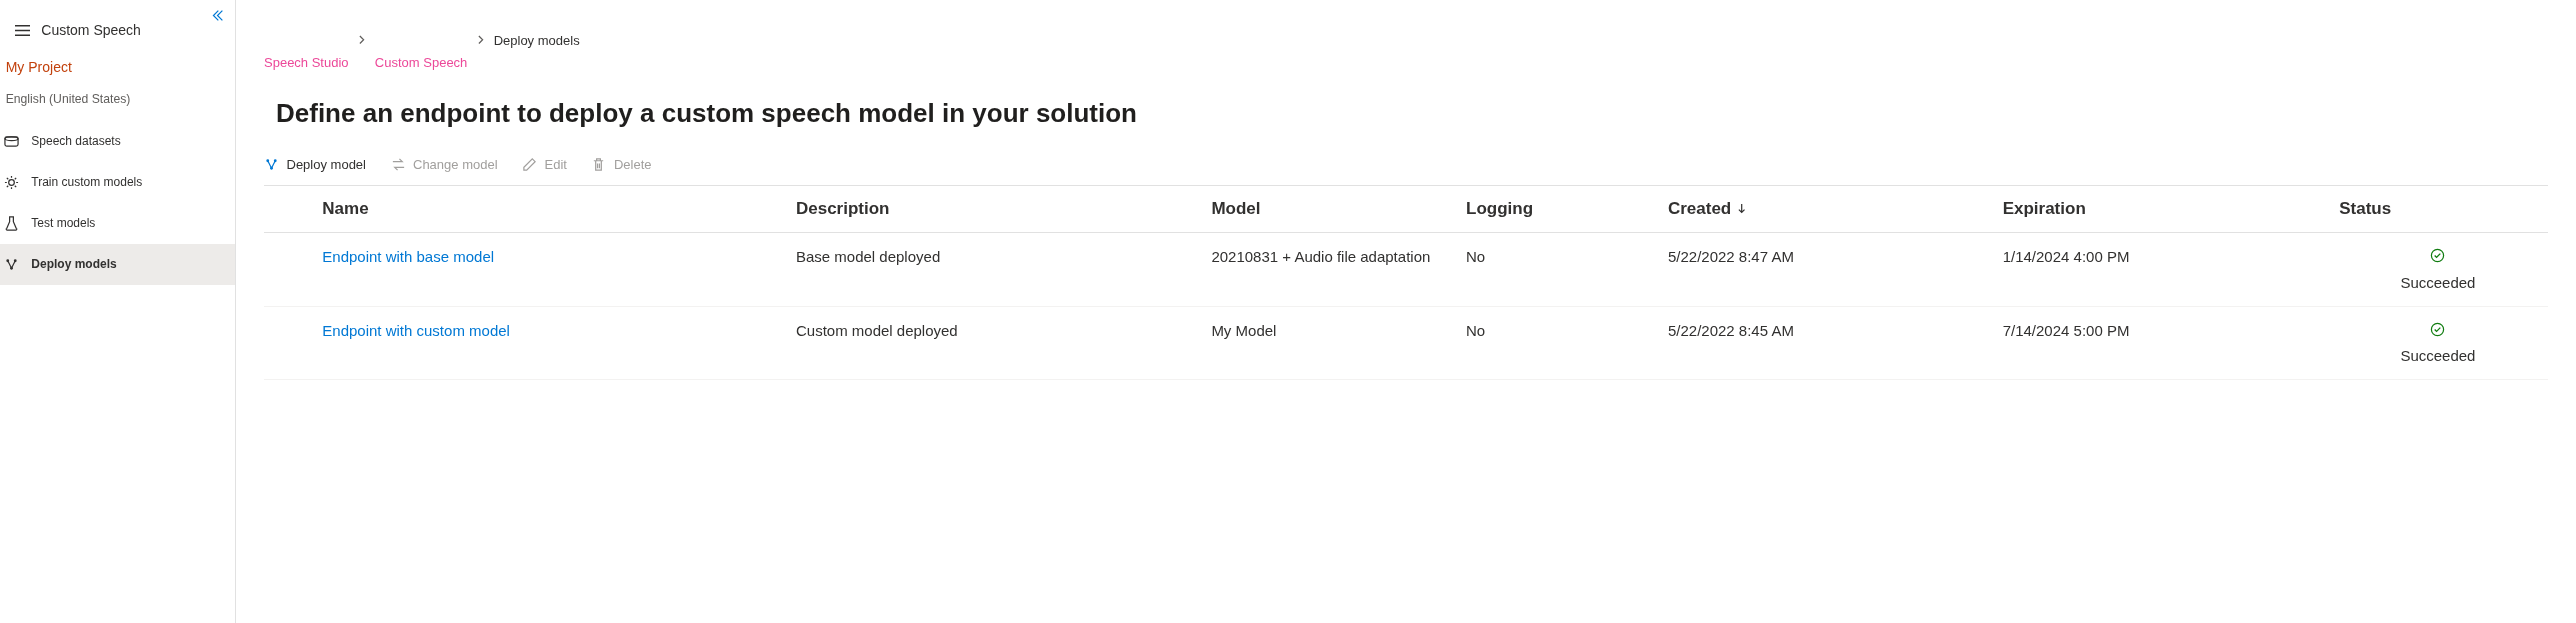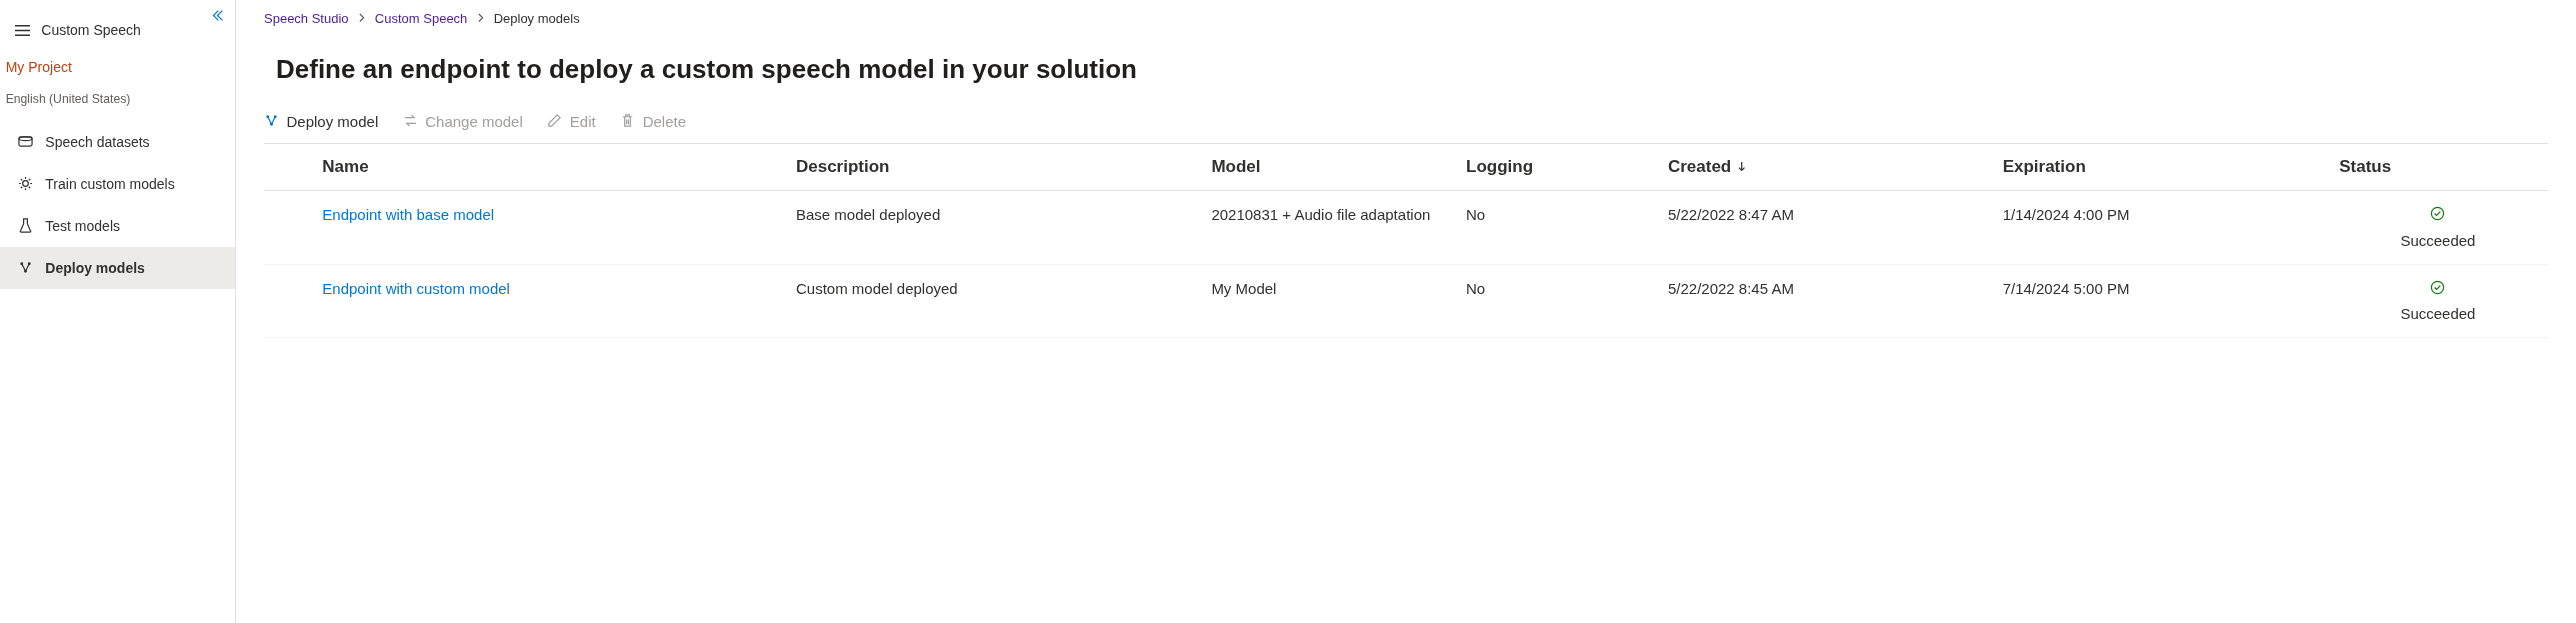--- a/index.html
+++ b/index.html
@@ -5,31 +5,31 @@
     * { margin: 0; padding: 0; box-sizing: border-box; }
     body { font-family: "Segoe UI", -apple-system, sans-serif; color: #323130; font-size: 13px; }
     .app { display: flex; height: 100vh; }
     .sidebar { width: 236px; border-right: 0.9px solid #e1e1e1; padding-top: 9.4px; position: relative; background: #fff; }
     .collapse-btn { position: absolute; top: 9.4px; right: 11.3px; color: #0078d4; cursor: pointer; font-size: 13px; }
     .sidebar-section-title { display: flex; align-items: center; gap: 11.3px; padding: 13px 15px; font-size: 14px; color: #323130; cursor: pointer; }
     .sidebar-section-title .icon { color: #323130; }
     .project-block { padding: 7.5px 3.8px 15px 3.8px; }
     .project-name { font-weight: 400; font-size: 14px; color: #c2410c; margin-bottom: 17px; padding-left: 1.9px; }
     .project-locale { font-size: 12.2px; color: #605e5c; padding-left: 1.9px; }
-    .nav-item { display: flex; align-items: center; gap: 11.3px; padding: 13px 17px; font-size: 14px; color: #323130; cursor: pointer; }
+    .nav-item { display: flex; align-items: center; gap: 11.3px; padding: 13px 3px; font-size: 12px; color: #323130; cursor: pointer; }
     .nav-item .icon { width: 17px; display: flex; align-items: center; justify-content: center; }
     .nav-item.active { background: #edebe9; font-weight: 600; }
     .main { flex: 1; padding: 11.3px 28px; overflow-x: auto; }
     .breadcrumb { display: flex; align-items: center; gap: 9.4px; font-size: 13px; margin-bottom: 28px; }
-    .breadcrumb a { color: #4c1d95; text-decoration: none; cursor: pointer; }
+    .breadcrumb a { color: #ec4899; text-decoration: none; cursor: pointer; margin-top: 44px; }
     .breadcrumb .sep { color: #605e5c; font-size: 9.4px; }
     .breadcrumb .current { color: #323130; }
     .page-title { font-size: 26px; font-weight: 600; color: #201f1e; margin-bottom: 28px; margin-left: 12px; }
     .toolbar { display: flex; align-items: center; gap: 24.5px; padding-bottom: 13px; }
-    .toolbar-btn { display: flex; gap: 7.5px; font-size: 15px; cursor: pointer; border: none; background: none; padding: 0; }
+    .toolbar-btn { display: flex; align-items: center; gap: 7.5px; font-size: 13px; cursor: pointer; border: none; background: none; padding: 0; }
     .toolbar-btn.enabled { color: #323130; }
     .toolbar-btn.enabled .icon { color: #0078d4; }
     .toolbar-btn.disabled { color: #a19f9d; cursor: default; }
     .toolbar-btn.disabled .icon { color: #a19f9d; }
     table { width: 100%; border-collapse: collapse; }
     thead th { text-align: left; font-weight: 600; font-size: 17px; padding: 13px 11.3px; border-top: 0.9px solid #e1e1e1; border-bottom: 0.9px solid #e1e1e1; }
     tbody td { padding: 15px 11.3px; font-size: 15px; vertical-align: top; border-bottom: 0.9px solid #f3f2f1; }
     td.checkbox-cell, th.checkbox-cell { width: 47px; }
     .link { color: #0078d4; cursor: pointer; }
     .status-cell { display: flex; align-items: center; gap: 7.5px; flex-direction: column; }

